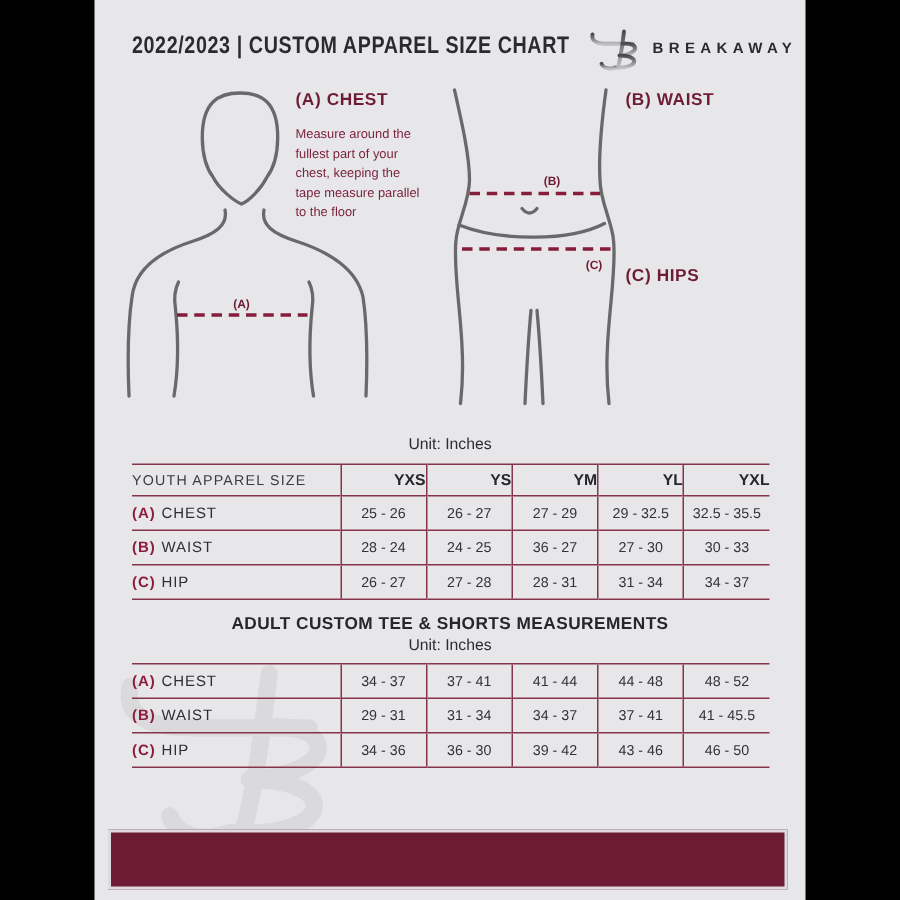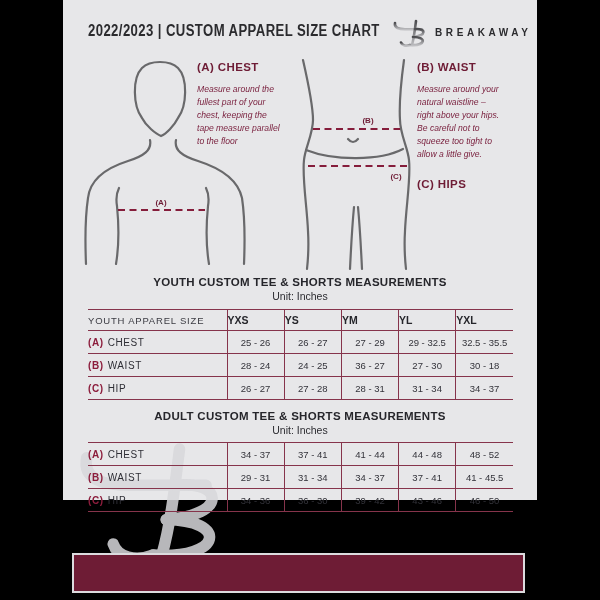--- a/index.html
+++ b/index.html
@@ -2,21 +2,21 @@
 <html><head>
 <meta charset="utf-8">
 <style>
   html,body{margin:0;padding:0;}
   body{
     width:600px;height:600px;position:relative;background:#000;
     overflow:hidden;font-family:"Liberation Sans",sans-serif;
     -webkit-font-smoothing:antialiased;
   }
   .page{
-    position:absolute;left:63px;top:0;width:474px;height:500px;
+    position:absolute;left:63px;top:0;width:474px;height:600px;
     background:#e7e7e9;
   }
   .abs{position:absolute;}
 
   
   .hdr-title{
     left:25px;top:22px;font-size:16px;font-weight:bold;color:#2b2b2e;
     letter-spacing:.5px;transform:scaleX(.82);transform-origin:left top;
     white-space:nowrap;
   }
@@ -25,21 +25,21 @@
     left:372px;top:27px;font-size:10px;font-weight:bold;color:#2b2b2e;
     letter-spacing:3.6px;white-space:nowrap;
   }
 
   
   .guide-head{
     font-size:11.5px;font-weight:bold;color:#6e1c35;letter-spacing:.4px;
     white-space:nowrap;
   }
   .guide-desc{
-    font-size:8.6px;font-style:italic;color:#7b2340;line-height:13px;
+    font-size:8.6px;color:#7b2340;line-height:13px;
     white-space:pre-line;
   }
   .svg-fig{overflow:visible;}
 
   
   .tbl-title{
     left:0;right:0;text-align:center;font-size:11.5px;font-weight:bold;
     color:#26262b;letter-spacing:.3px;z-index:1;
   }
   .tbl-unit{
@@ -59,21 +59,21 @@
   .size-table th:not(:first-child),.size-table td:not(:first-child){
     border-left:1.3px solid #86344b;
   }
   .size-table col.c-label{width:139px;}
   .size-table tr{height:23px;margin-left:45px;}
   .size-table tr.hrow{height:21px;}
   .label-col{
     text-align:left;padding-left:12px;font-weight:normal;font-size:9.5px;
     letter-spacing:.8px;color:#3b3b42;
   }
-  .size-col{font-size:10.5px;font-weight:bold;color:#26262b;text-align:left;}
+  .size-col{font-size:10.5px;font-weight:bold;color:#26262b;text-align:right;}
   .row-label{
     text-align:left;padding-left:12px;font-size:10px;color:#2f2f36;
     letter-spacing:.6px;white-space:nowrap;
   }
   .row-label .pfx{color:#8c1d3c;font-weight:bold;margin-right:4px;}
   .val{text-align:center;font-size:9.5px;color:#33333a;}
 
   
   .watermark{left:6px;top:424px;width:168px;height:156px;z-index:0;opacity:.85;}
   .footer-bar{
@@ -134,40 +134,33 @@
       <path d="M 62,151 C 60,172 59,192 58,213"></path>
       <path d="M 66,151 C 68,172 69,192 70,213"></path>
     </g>
     <line x1="21" y1="73" x2="108" y2="73" stroke="#851d3b" stroke-width="2.2" stroke-dasharray="7 4.5"></line>
     <line x1="16" y1="110" x2="115" y2="110" stroke="#851d3b" stroke-width="2.2" stroke-dasharray="7 4.5"></line>
     <text x="76" y="67" text-anchor="middle" font-size="8" font-weight="bold" fill="#6e1c35">(B)</text>
     <text x="104" y="123" text-anchor="middle" font-size="8" font-weight="bold" fill="#6e1c35">(C)</text>
   </svg>
 
   <div class="abs guide-head" style="left:354px;top:61px">(B) WAIST</div>
-  <div class="abs guide-desc" style="left:354px;top:83px;width:114px">Measure around your
-natural waistline –
-right above your hips.
-Be careful not to
-squeeze too tight to
-allow a little give.</div>
 
   <div class="abs guide-head" style="left:354px;top:178px">(C) HIPS</div>
 
   <svg class="abs watermark svg-fig" viewBox="0 0 38 34">
     <g fill="none" stroke="#d8d8db" stroke-width="2.6" stroke-linecap="round">
       <path d="M 4,7 C 3,12 8,13.2 14,13.2 L 31,13.2"></path>
       <path d="M 25,5 C 24,13 23,22 21,29"></path>
       <path d="M 24,13.2 C 35,12 36,20 22,21"></path>
       <path d="M 22,21 C 36,21 35,30 19,29"></path>
       <path d="M 19,29 C 15,30.5 11,29.5 10,26.5"></path>
     </g>
   </svg>
 
-  <div class="abs tbl-title" style="top:276px">YOUTH CUSTOM TEE &amp; SHORTS MEASUREMENTS</div>
   <div class="abs tbl-unit" style="top:290px">Unit: Inches</div>
 
   <table class="size-table" style="top:309px">
     <colgroup>
         <col class="c-label">
         <col>
         <col>
         <col>
         <col>
         <col>
@@ -188,21 +181,21 @@
       <td class="val">27 - 29</td>
       <td class="val">29 - 32.5</td>
       <td class="val">32.5 - 35.5</td>
     </tr>
     <tr>
       <td class="row-label"><span class="pfx">(B)</span><span>WAIST</span></td>
       <td class="val">28 - 24</td>
       <td class="val">24 - 25</td>
       <td class="val">36 - 27</td>
       <td class="val">27 - 30</td>
-      <td class="val">30 - 18</td>
+      <td class="val">30 - 33</td>
     </tr>
     <tr>
       <td class="row-label"><span class="pfx">(C)</span><span>HIP</span></td>
       <td class="val">26 - 27</td>
       <td class="val">27 - 28</td>
       <td class="val">28 - 31</td>
       <td class="val">31 - 34</td>
       <td class="val">34 - 37</td>
     </tr>
   </tbody>

